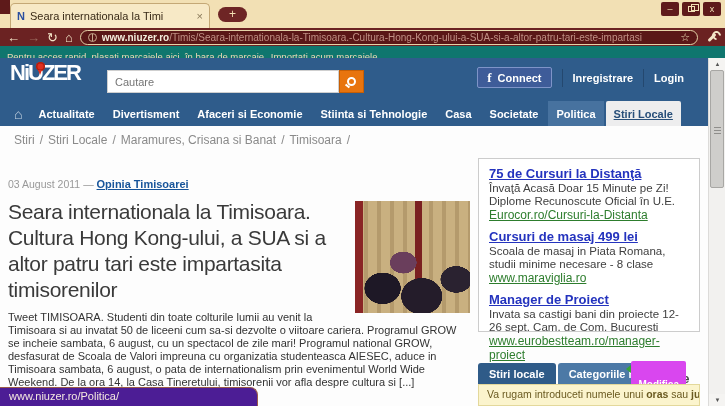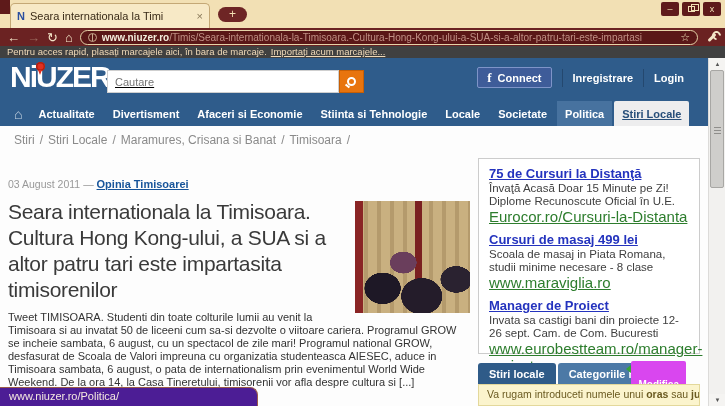--- a/index.html
+++ b/index.html
@@ -35,34 +35,34 @@
   .url-text { font-size:10px; white-space:nowrap; overflow:hidden; flex:1; }
   .url-host { color:#F5EDDC; font-weight:bold; }
   .url-path { color:#C08F84; }
   .star-icon { color:#E8D7AE; font-size:11px; flex:none; }
   .wrench-icon { position:relative; width:13px; height:13px; flex:none; }
   .wrench-icon::before { content:""; position:absolute; left:2px; top:5px; width:10px; height:3px;
         background:#F4E6C8; border-radius:2px; transform:rotate(-45deg); }
   .wrench-icon::after { content:""; position:absolute; left:7px; top:0; width:5px; height:5px;
         border:2px solid #F4E6C8; border-radius:50%; border-bottom-color:transparent; transform:rotate(-45deg); }
 
-  .bookmarkbar { position:absolute; top:46px; left:0; width:725px; height:20px; background:#404040;
-                 display:flex; align-items:flex-start; gap:4px; padding:0 7px; font-size:9.5px; color:#EFD9B8; }
+  .bookmarkbar { position:absolute; top:46px; left:0; width:725px; height:20px; background:#0f766e;
+                 display:flex; align-items:center; gap:4px; padding:0 7px; font-size:9.5px; color:#EFD9B8; }
   .bookmarkbar .link { text-decoration:underline; }
 
   
   .page { position:absolute; top:58px; left:0; width:725px; height:348px; background:#FDFDFD; overflow:hidden; }
 
   .site-header { position:absolute; top:0; left:0; width:708px; height:43px; background:#2F5C8B; }
-  .logo { position:absolute; left:10px; top:2px; font-size:30px; font-weight:bold; color:#FFF; letter-spacing:-2px; }
+  .logo { position:absolute; left:10px; top:2px; font-size:22px; font-weight:bold; color:#FFF; letter-spacing:-2px; }
   .logo-pin { position:absolute; left:36px; top:4px; width:9px; height:9px; background:#E03020;
               border-radius:50%; box-shadow:inset 0 0 0 1.5px #B02010; }
   .logo-pin::after { content:""; position:absolute; left:2px; top:8px; border-left:2.5px solid transparent;
               border-right:2.5px solid transparent; border-top:5px solid #E03020; }
-  .searchwrap { position:absolute; left:107px; top:12px; display:flex;text-decoration:underline; }
+  .searchwrap { position:absolute; left:107px; top:12px; display:flex; }
   .search-input { width:232px; height:23px; border:1px solid #CFCFCF; font-size:11px; padding:0 7px;
                   font-family:"Liberation Sans", sans-serif; color:#333; }
   .search-btn { width:25px; height:23px; background:#E8740E; border:1px solid #C75F05;
                 display:flex; align-items:center; justify-content:center; position:relative; }
   .mag { width:9px; height:9px; border:2px solid #FFF; border-radius:50%; position:relative; }
   .mag::after { content:""; position:absolute; left:-4px; top:6px; width:5px; height:2px; background:#FFF; transform:rotate(40deg); }
   .auth { position:absolute; right:24px; top:9px; display:flex; align-items:center; gap:10px; }
   .fb-btn { height:21px; background:#3E5C99; border:1px solid #7E94C8; border-radius:2px;
             display:flex; align-items:center; gap:6px; padding:0 9px; color:#FFF; }
   .fb-f { font-weight:bold; font-size:13px; font-family:"Liberation Serif", serif; }
@@ -96,25 +96,25 @@
   .topics-badge { background:#9A9A9A; color:#EFEFEF; font-size:9.5px; padding:2px 7px; border-radius:3px; }
   .tag-box { border:1px solid #C8C8C8; background:#F5F5F5; font-size:10.5px; color:#444; padding:2px 8px; }
   .tag-box.strong { font-weight:bold; color:#222; }
 
   .status-bubble { position:absolute; left:0; bottom:0; width:258px; height:19px; background:#4c1d95;
                    border:1px solid #9A5A4A; border-left:none; border-bottom:none; border-radius:0 8px 0 0;
                    color:#F5E8E0; font-size:11px; padding:2px 9px; }
 
   
   .sidebar { position:absolute; left:478px; top:0; width:222px; }
-  .adbox { position:absolute; top:100px; left:0; width:222px; height:196px; background:#FFF; border:1px solid #CCC; padding:7px 10px 5px; }
+  .adbox { position:absolute; top:100px; left:0; width:222px; height:174px; background:#FFF; border:1px solid #CCC; padding:7px 10px 5px; }
   .ad { margin-bottom:7px; }
   .ad-title { font-size:13px; font-weight:bold; color:#2433BE; text-decoration:underline; }
   .ad-desc { font-size:11.5px; color:#404040; line-height:13px; margin-top:1px; }
-  .ad-url { font-size:15px; color:#2D7D2D; text-decoration:underline; }
+  .ad-url { font-size:12px; color:#2D7D2D; text-decoration:underline; }
   .ad-footer { display:flex; align-items:center; justify-content:space-between; margin-top:2px; }
   .pager { display:flex; gap:2px; }
   .pager-btn { width:13px; height:13px; font-size:10px; font-weight:bold; text-align:center; line-height:12px; }
   .pager-prev { background:#B9C4E8; color:#FFF; }
   .pager-next { background:#2A3DB0; color:#FFF; }
   .ads-by { font-size:12px; color:#666; }
   .ads-brand { font-size:13px; font-weight:bold; color:#444; letter-spacing:-0.5px; }
 
   .local-tabs { position:absolute; top:305px; left:0; display:flex; gap:2px; }
   .local-tab { height:21px; display:flex; align-items:center; padding:0 11px; font-size:11px; font-weight:bold;
@@ -200,21 +200,21 @@
         <span class="auth-link">Login</span>
       </div>
     </div>
 
     <div class="mainnav">
       <span class="home">⌂</span>
       <span class="nav-item">Actualitate</span>
       <span class="nav-item">Divertisment</span>
       <span class="nav-item">Afaceri si Economie</span>
       <span class="nav-item">Stiinta si Tehnologie</span>
-      <span class="nav-item">Locale</span>
+      <span class="nav-item">Casa</span>
       <span class="nav-item">Societate</span>
       <span class="nav-item hl">Politica</span>
       <span class="nav-item active">Stiri Locale</span>
     </div>
 
     <div class="breadcrumb">
       <span>Stiri</span>
       <span>/</span>
       <span>Stiri Locale</span>
       <span>/</span>

